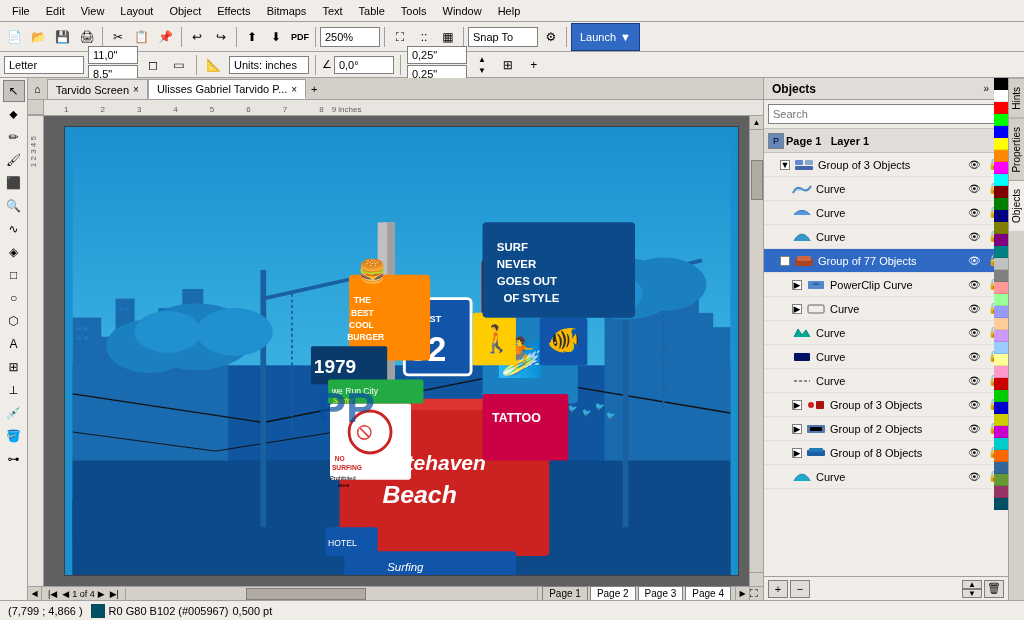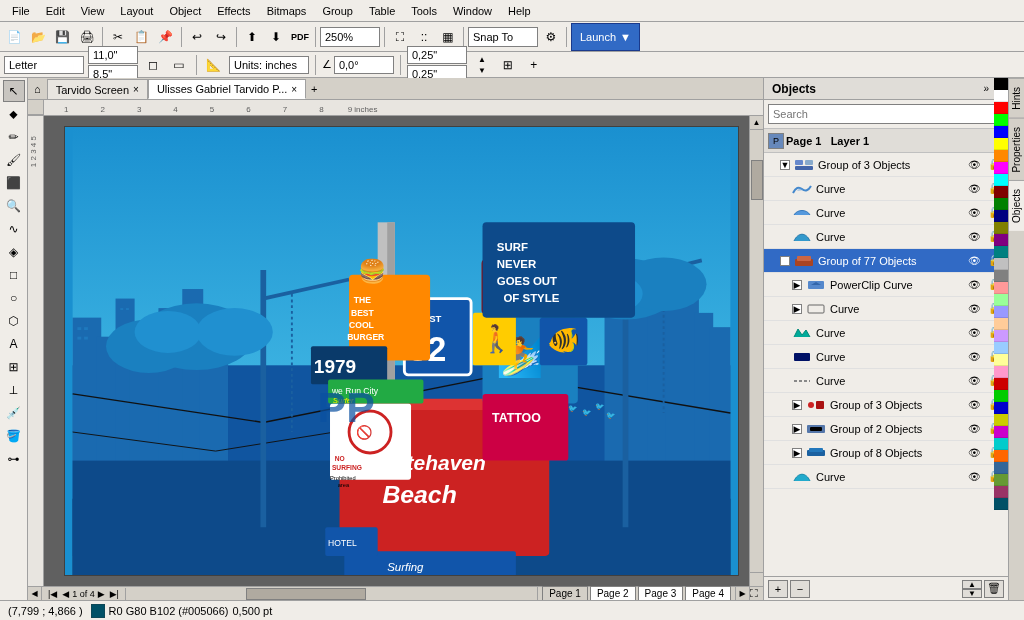--- a/index.html
+++ b/index.html
@@ -116,21 +116,21 @@
 <body>
 
 <div class="menu-bar">
   <div class="menu-item">File</div>
   <div class="menu-item">Edit</div>
   <div class="menu-item">View</div>
   <div class="menu-item">Layout</div>
   <div class="menu-item">Object</div>
   <div class="menu-item">Effects</div>
   <div class="menu-item">Bitmaps</div>
-  <div class="menu-item">Group</div>
+  <div class="menu-item">Text</div>
   <div class="menu-item">Table</div>
   <div class="menu-item">Tools</div>
   <div class="menu-item">Window</div>
   <div class="menu-item">Help</div>
 </div>
 
 <div class="toolbar-row1">
   <div class="tb-btn">📄</div>
   <div class="tb-btn">📂</div>
   <div class="tb-btn">💾</div>
@@ -231,21 +231,21 @@
     <div class="ruler-h">
       <div class="ruler-corner"></div>
       <span class="ruler-tick" style="margin-left:20px;">1</span>
       <span class="ruler-tick" style="margin-left:32px;">2</span>
       <span class="ruler-tick" style="margin-left:32px;">3</span>
       <span class="ruler-tick" style="margin-left:32px;">4</span>
       <span class="ruler-tick" style="margin-left:32px;">5</span>
       <span class="ruler-tick" style="margin-left:32px;">6</span>
       <span class="ruler-tick" style="margin-left:32px;">7</span>
       <span class="ruler-tick" style="margin-left:32px;">8</span>
-      <span class="ruler-tick" style="margin-left:24px;">9 inches</span>
+      <span class="ruler-tick" style="margin-left:8px;">9 inches</span>
     </div>
 
     <div class="canvas-wrapper">
       <div class="ruler-v">
         <div style="position:absolute;top:20px;left:1px;font-size:8px;color:#606060;writing-mode:vertical-rl;transform:rotate(180deg);">1 2 3 4 5</div>
       </div>
       <div class="canvas-scroll">
         <div class="canvas-content">
 
           <div class="artwork-bg">
@@ -638,21 +638,21 @@
 
 <div class="status-bar">
   <div class="status-left">
     <span>(7,799 ; 4,866 )</span>
   </div>
   <div class="status-right">
     <div style="display:flex;align-items:center;gap:4px;">
       <svg width="14" height="14" viewBox="0 0 14 14">
           <rect width="14" height="14" fill="#005066" stroke="#333" stroke-width="0.5"></rect>
         </svg>
-      <span>R0 G80 B102 (#005066)</span>
+      <span>R0 G80 B102 (#005967)</span>
       <span>0,500 pt</span>
     </div>
   </div>
 </div>
 
 <div style="position:fixed;right:16px;top:78px;width:14px;height:460px;display:flex;flex-direction:column;overflow:hidden;z-index:10;">
   <div id="palette-container">
       <div title="#000000" style="width: 14px; height: 12px; background: rgb(0, 0, 0); cursor: pointer; border-bottom: 1px solid rgba(0, 0, 0, 0.1);"></div>
       <div title="#ffffff" style="width: 14px; height: 12px; background: rgb(255, 255, 255); cursor: pointer; border-bottom: 1px solid rgba(0, 0, 0, 0.1);"></div>
       <div title="#ff0000" style="width: 14px; height: 12px; background: rgb(255, 0, 0); cursor: pointer; border-bottom: 1px solid rgba(0, 0, 0, 0.1);"></div>

